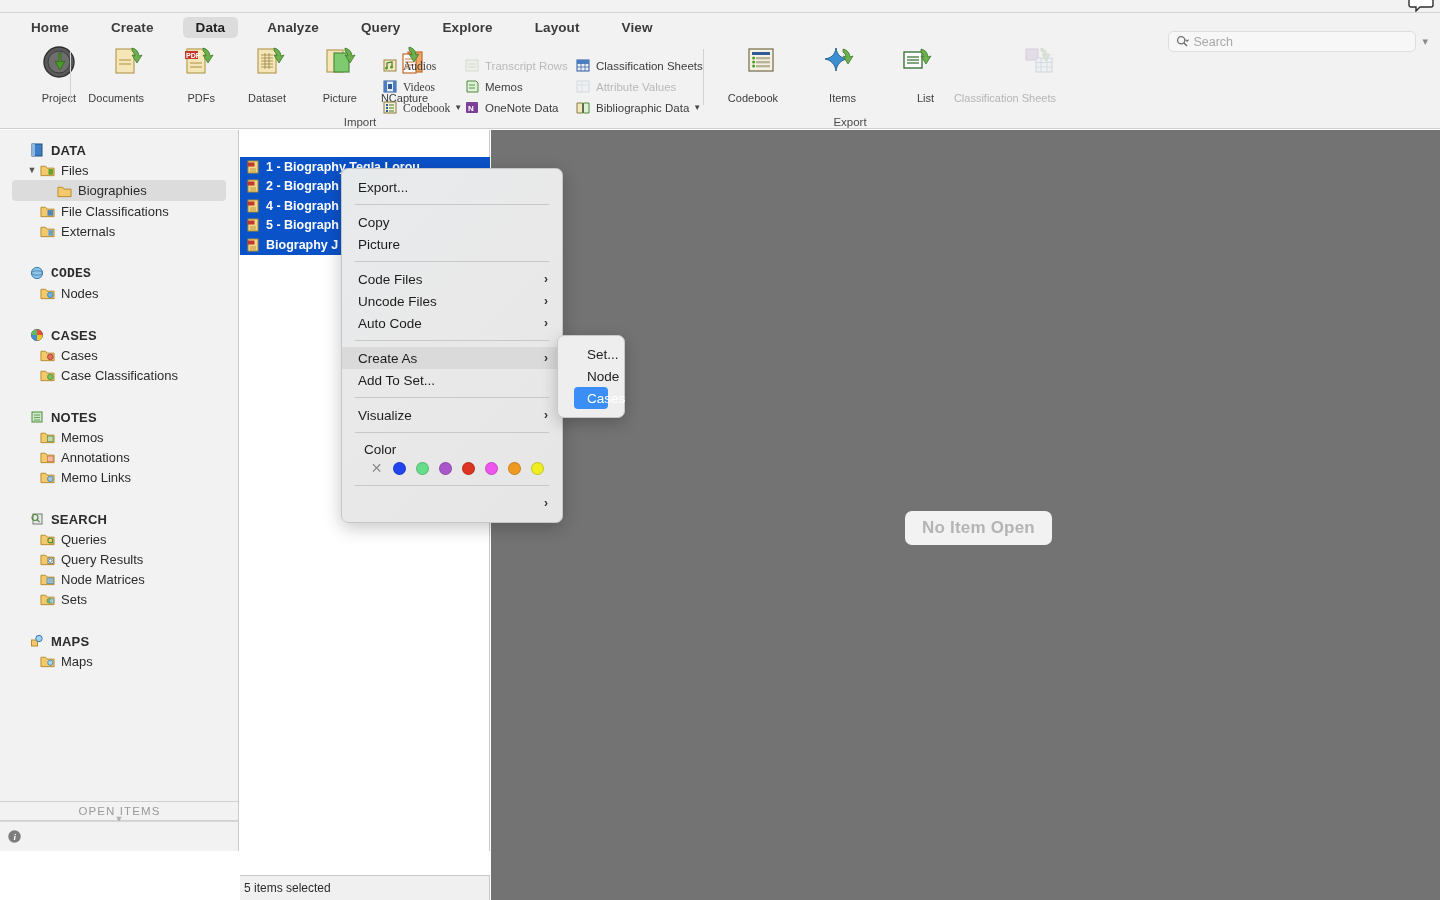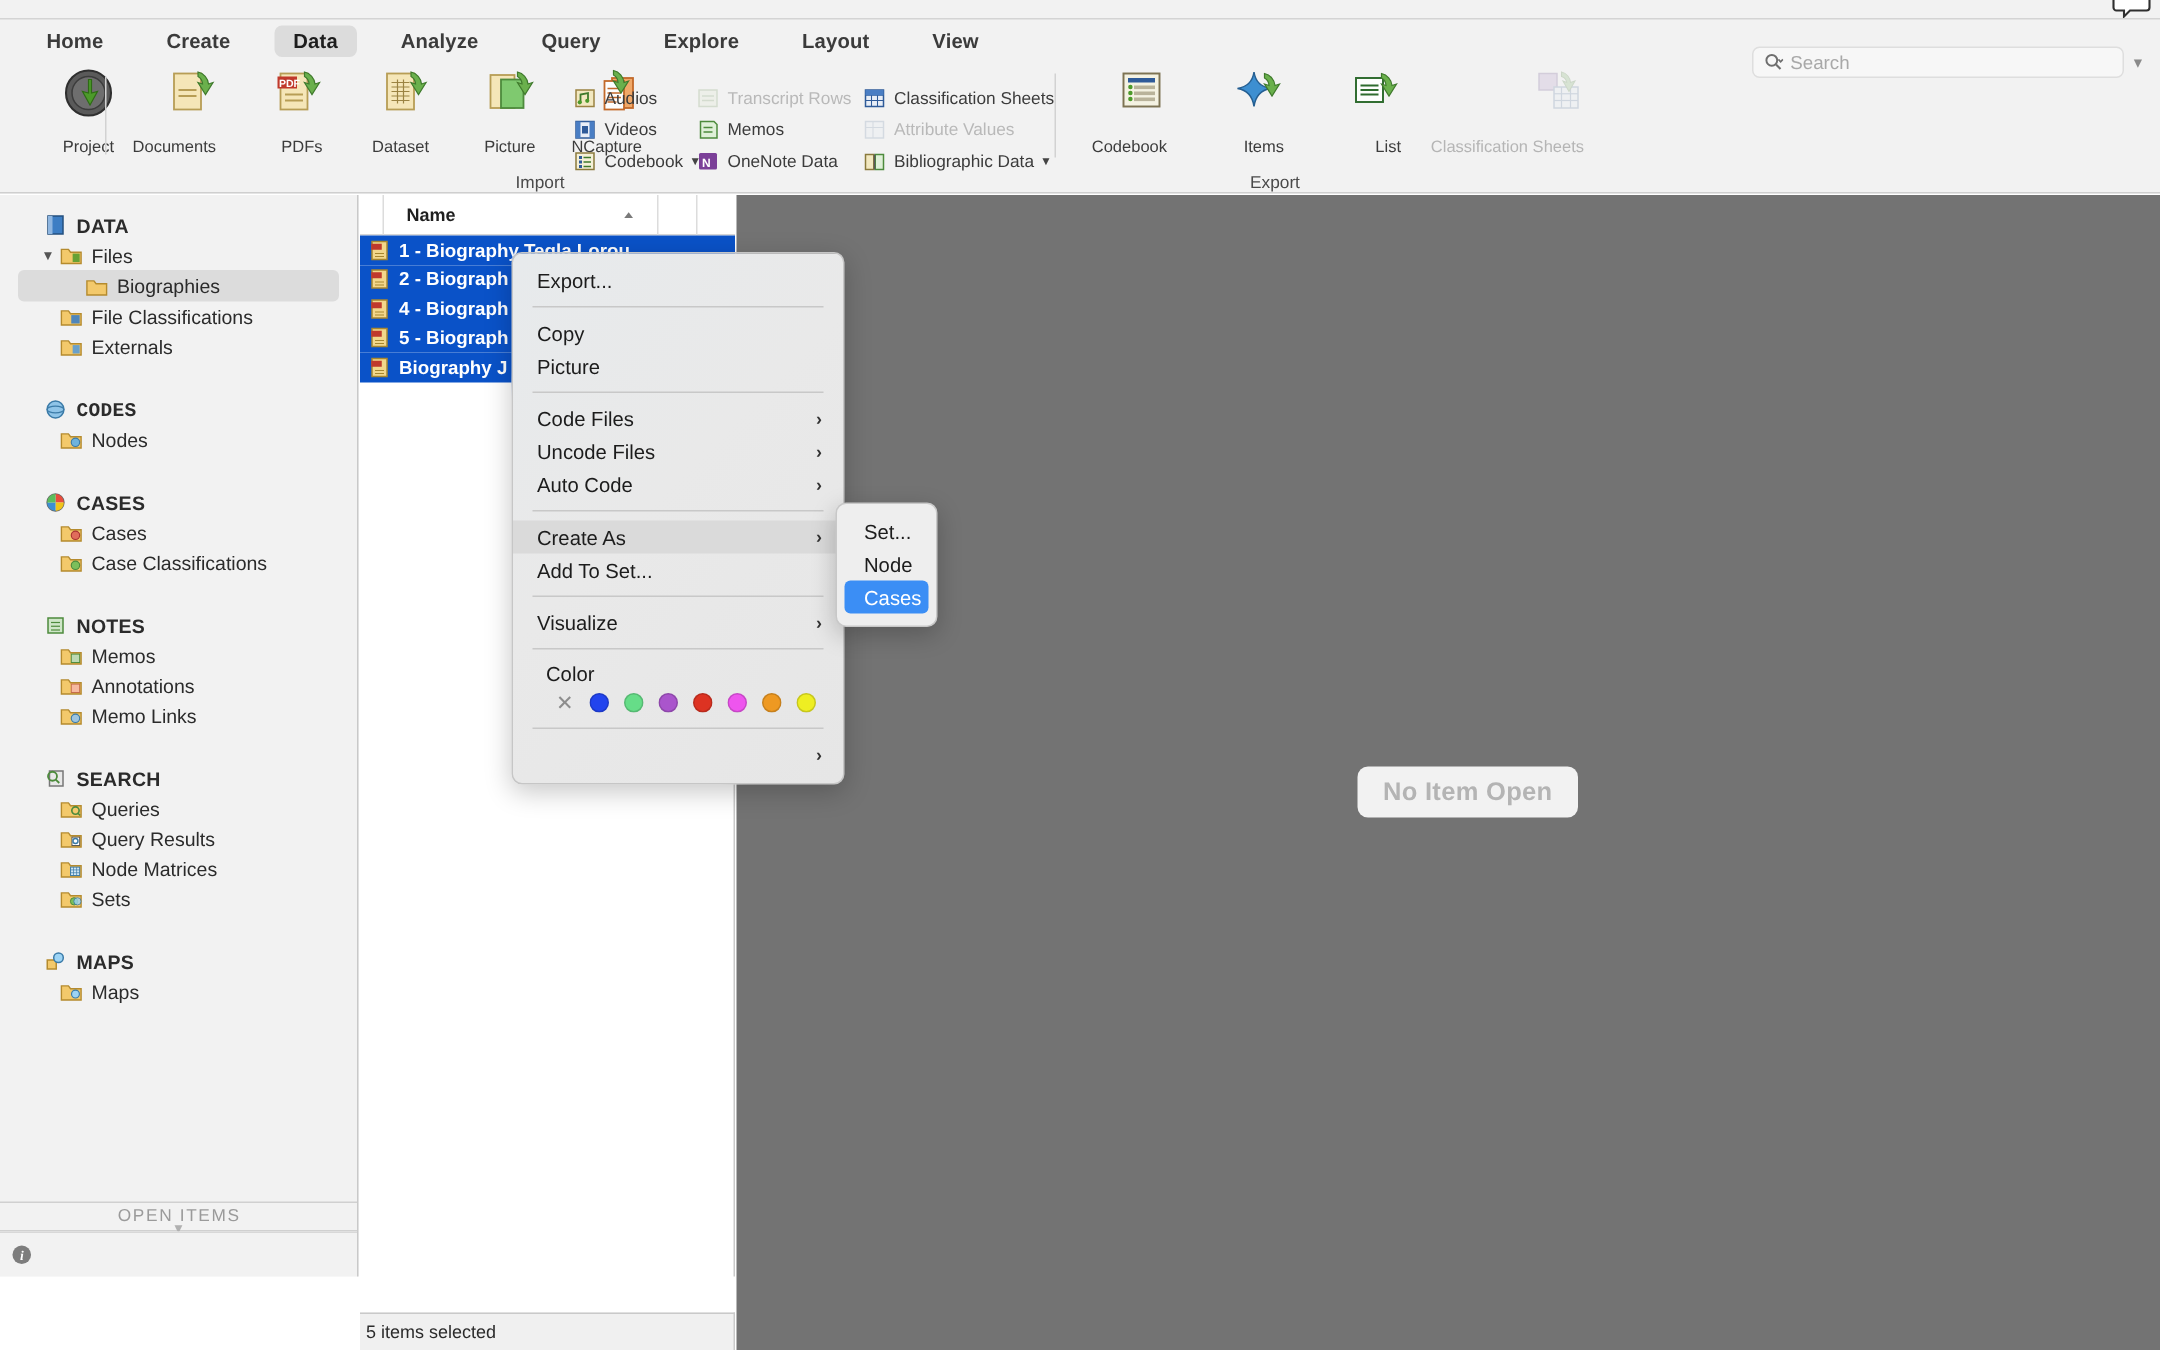--- a/index.html
+++ b/index.html
@@ -200,21 +200,21 @@
 
   
   .submenu {
     position: absolute; top: 335px; left: 557px; width: 68px;
     background: #eeeeee; border: 1px solid #c8c8c8; border-radius: 7px;
     box-shadow: 0 5px 16px rgba(0,0,0,.22);
     padding: 7px 0 8px 0;
   }
   .smi {
     height: 22px; display: flex; align-items: center;
-    padding-left: 13px; margin: 0 5px; border-radius: 4px; cursor: default;
+    padding-left: 13px; margin: 0 16px; border-radius: 4px; cursor: default;
   }
   .smi .t { font-size: 13.5px; color: #1c1c1c; }
   .smi.sel { background: #3b8ef5; }
   .smi.sel .t { color: #ffffff; }
 
   svg { display: block; }
 </style>
 </head>
 <body>
 
@@ -319,21 +319,21 @@
               <line x1="11" y1="17" x2="20" y2="17"></line>
             <line x1="11" y1="20" x2="20" y2="20"></line>
               <line x1="11" y1="23" x2="17" y2="23"></line>
           </g>
           <path d="M15 2 a9 9 0 0 1 7 8 l3 -1 l-5 8 l-5 -8 l3 1 a6 6 0 0 0 -3 -5 z" fill="#6ab04c" stroke="#3f7a2c" stroke-width=".8"></path>
         </svg>
         <span class="lbl">NCapture</span>
       </div>
     </div>
 
-    <div class="rg" style="left:383px; top:42px; display:flex; flex-direction:column; gap:0;">
+    <div class="rg" style="left:383px; top:42px; display:flex; flex-direction:column; gap:0;font-family:Liberation Serif, serif;">
       <div class="small-item">
         <svg width="15" height="15" viewBox="0 0 15 15">
           <rect x="1" y="2" width="12" height="11" fill="#f2e8c0" stroke="#9b8342" stroke-width="1"></rect>
           <path d="M4 10 v-5 l5 -1 v5" fill="none" stroke="#3f7a2c" stroke-width="1.2"></path>
           <circle cx="3.5" cy="10.2" r="1.4" fill="#4c9a2a"></circle>
             <circle cx="8.5" cy="9.2" r="1.4" fill="#4c9a2a"></circle>
         </svg>
         <span class="lbl">Audios</span>
       </div>
       <div class="small-item">
@@ -667,29 +667,20 @@
     </div>
     <div class="statusleft">
       <svg width="15" height="15" viewBox="0 0 15 15">
         <circle cx="7.5" cy="7.5" r="6.2" fill="#7d7d7d"></circle>
         <text x="6.4" y="11" font-size="9" fill="#ffffff" font-family="Liberation Serif, serif" font-style="italic" font-weight="bold">i</text>
       </svg>
     </div>
   </div>
 
   <div class="listpane">
-    <div class="listhdr">
-      <div style="width:15px; height:27px;"></div>
-      <div class="colname">
-        <span class="t">Name</span>
-        <span class="sortarrow">▲</span>
-      </div>
-      <div class="colnarrow"></div>
-      <div class="colnarrow"></div>
-    </div>
 
     <div class="listrows">
       <div class="lrow">
         <svg width="13" height="14" viewBox="0 0 13 14">
             <rect x="1" y="1" width="10" height="12" fill="#f2d78b" stroke="#a8872e" stroke-width="1"></rect>
             <rect x="0.5" y="2.5" width="7" height="4" fill="#c0392b"></rect>
             <g stroke="#a8872e" stroke-width=".8">
               <line x1="3" y1="9" x2="9" y2="9"></line>
               <line x1="3" y1="11" x2="9" y2="11"></line>
             </g>

